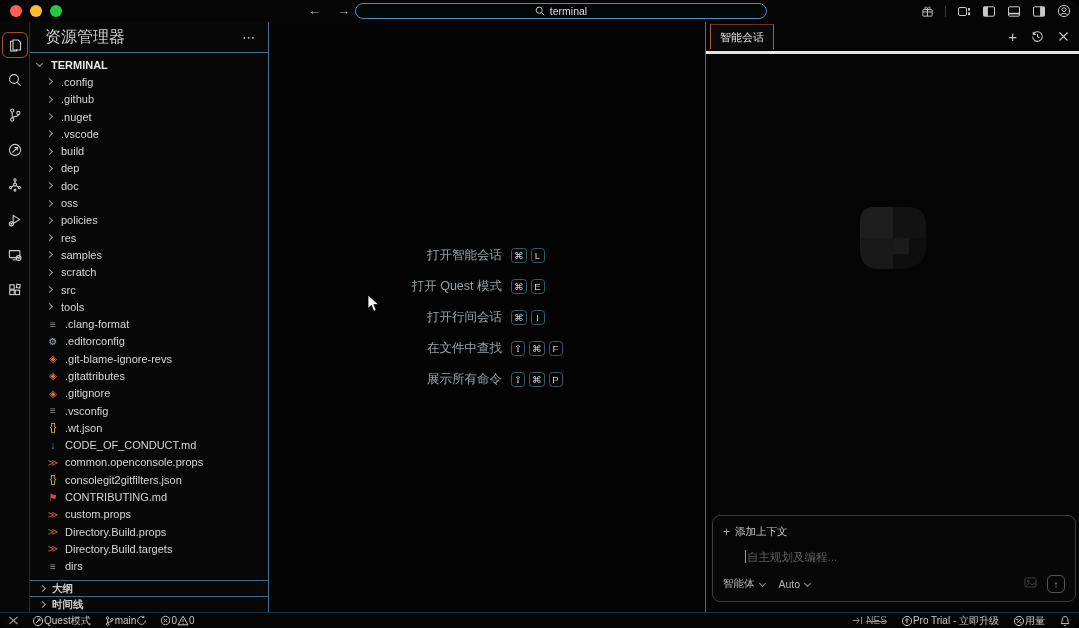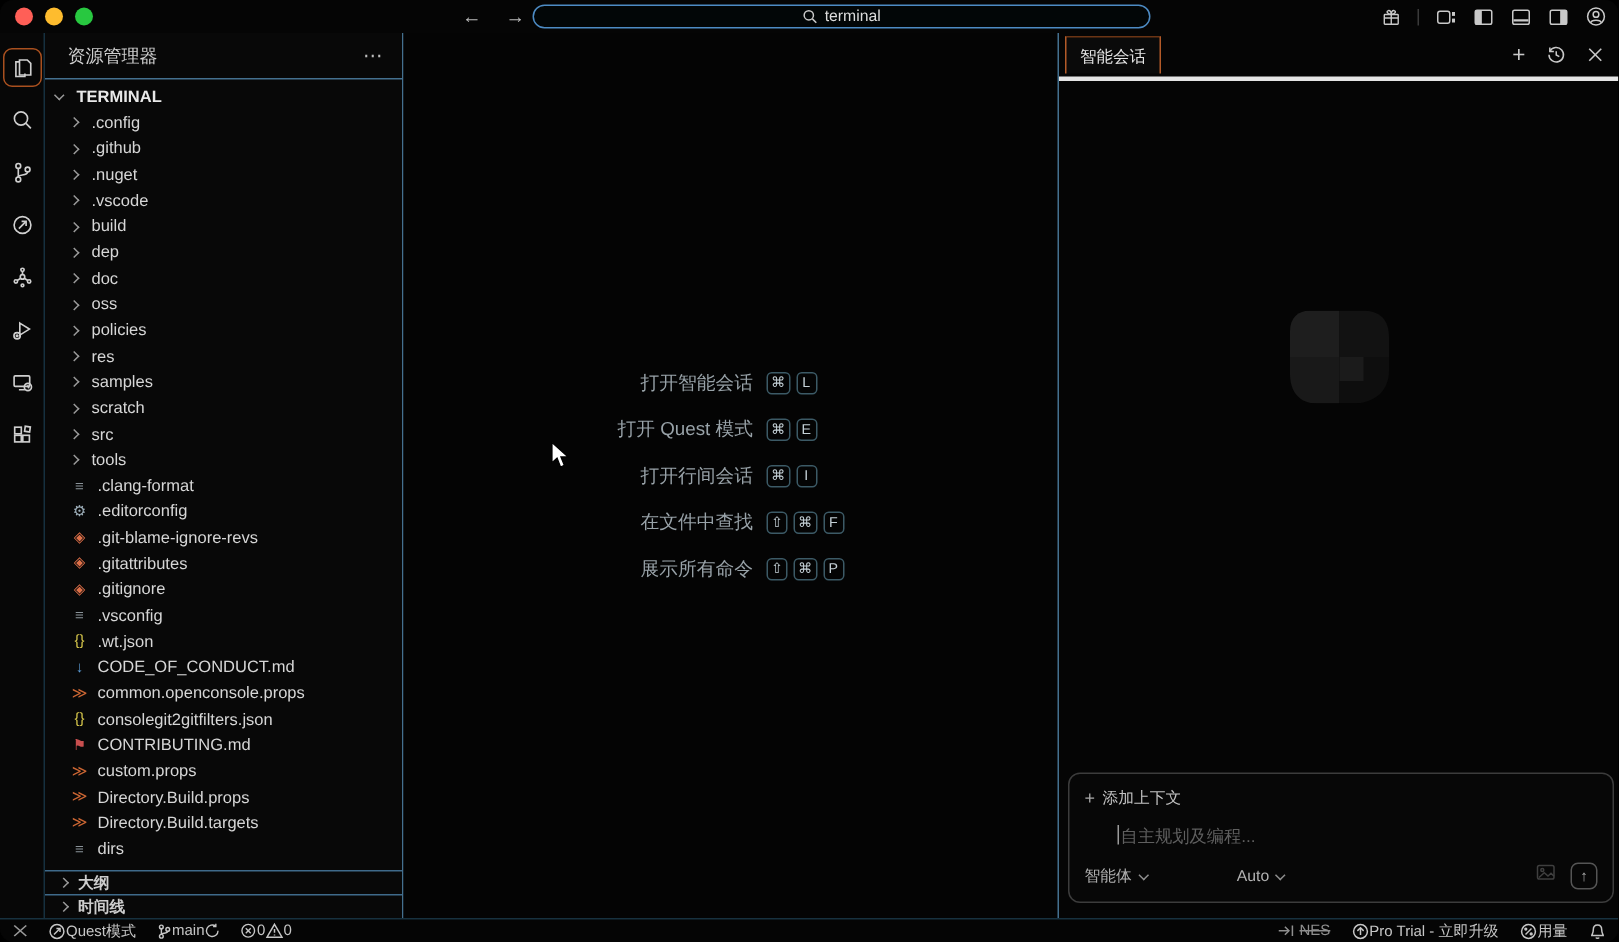--- a/index.html
+++ b/index.html
@@ -27,21 +27,21 @@
   
   .activitybar { width:30px; background:#070707; border-right:1px solid #16303f; display:flex; flex-direction:column; align-items:center; padding-top:5px; }
   .ab-item { width:30px; height:35px; display:flex; align-items:center; justify-content:center; }
   .ab-box { width:26px; height:26px; display:flex; align-items:center; justify-content:center; border-radius:6px; }
   .ab-item.active .ab-box { border:1px solid #a9501f; }
   .ab-item svg { stroke:#cfcfcf; fill:none; stroke-width:1.1; }
 
   
   .sidebar { width:239px; background:#080808; border-right:1px solid #44708f; position:relative; display:flex; flex-direction:column; }
   .sb-header { height:31px; border-bottom:1px solid #44708f; display:flex; align-items:center; justify-content:space-between; padding:0 12px 0 15px; }
-  .sb-title { font-size:12px; color:#cfcfcf; }
+  .sb-title { font-size:16px; color:#cfcfcf; }
   .sb-more { color:#bdbdbd; font-size:13px; letter-spacing:1px; cursor:default; }
   .tree { flex:1; padding-top:3px; overflow:hidden; }
   .tree-row { height:17.3px; display:flex; align-items:center; padding-left:17px; font-size:11px; color:#d6d6d6; cursor:default; }
   .tree-row.root { padding-left:7px; font-weight:bold; color:#e8e8e8; }
   .chev { width:5px; height:5px; border-right:1.3px solid #9a9a9a; border-bottom:1.3px solid #9a9a9a; display:inline-block; transform:rotate(-45deg); margin-right:9px; flex:0 0 auto; }
   .chev.open { transform:rotate(45deg); margin-top:-2px; }
   .ficon { width:12px; margin-right:6px; font-size:10px; display:inline-flex; justify-content:center; flex:0 0 auto; }
   .sb-sections { }
   .sb-section { height:16px; display:flex; align-items:center; padding-left:10px; border-top:1px solid #3f6a8a; font-size:10.5px; font-weight:bold; color:#cccccc; }
   .sb-section .chev { margin-right:7px; }
@@ -61,21 +61,21 @@
   .chat-tab { margin-left:4px; height:25px; padding:0 9px; display:flex; align-items:center; font-size:11px; color:#e3e3e3; border-left:1px solid #b35a28; border-right:1px solid #b35a28; border-top:1px solid #6b3414; background:#0a0a0a; cursor:default; }
   .panel-actions { position:absolute; right:10px; display:flex; align-items:center; gap:14px; color:#c8c8c8; }
   .pa { font-size:13px; cursor:default; display:flex; align-items:center; }
   .watermark { position:absolute; left:50%; top:173px; transform:translateX(-50%); }
   .chat-input-wrap { position:absolute; left:6px; right:3px; bottom:10px; }
   .chat-input { border:1px solid #3c3c3c; border-radius:8px; background:#070707; padding:9px 10px 8px 10px; height:87px; display:flex; flex-direction:column; justify-content:space-between; }
   .add-ctx { font-size:10.5px; color:#c2c2c2; display:flex; align-items:center; gap:5px; }
   .add-ctx .plus { color:#a8a8a8; font-size:12px; }
   .chat-placeholder { font-size:11.5px; color:#5f5f5f; display:flex; align-items:flex-start;padding-left:22px; }
   .caret { width:1px; height:13px; background:#9a9a9a; margin-right:1px; }
-  .chat-bottom { display:flex; align-items:center;gap:46px; }
+  .chat-bottom { display:flex; align-items:center; }
   .dd { display:flex; align-items:center; gap:5px; font-size:10.5px; color:#b2b2b2; margin-right:14px; cursor:default; }
   .dd .chev { border-color:#8f8f8f; margin:0 0 2px 0; }
   .chat-bottom-right { margin-left:auto; display:flex; align-items:center; gap:10px; }
   .send-btn { width:18px; height:18px; border:1px solid #555; border-radius:5px; display:flex; align-items:center; justify-content:center; font-size:10px; color:#a5a5a5; cursor:default; }
 
   
   .statusbar { height:16px; background:#050505; border-top:1px solid #17313f; display:flex; align-items:center; font-size:10px; color:#c6c6c6; padding:0 8px; }
   .sb-group { display:flex; align-items:center; gap:0; margin-right:13px; cursor:default; }
   .sb-right { margin-left:auto; display:flex; align-items:center; }
   .sb-right .sb-group { margin-right:0; margin-left:14px; }

